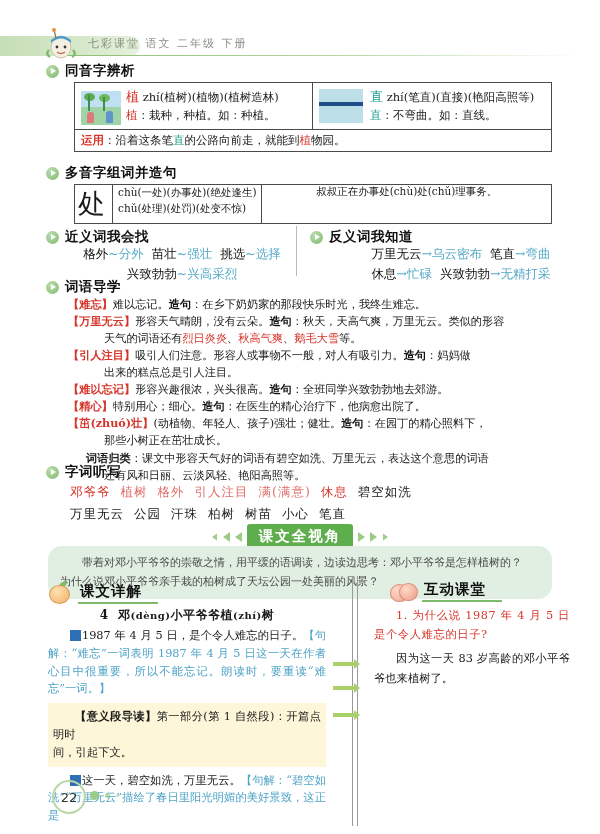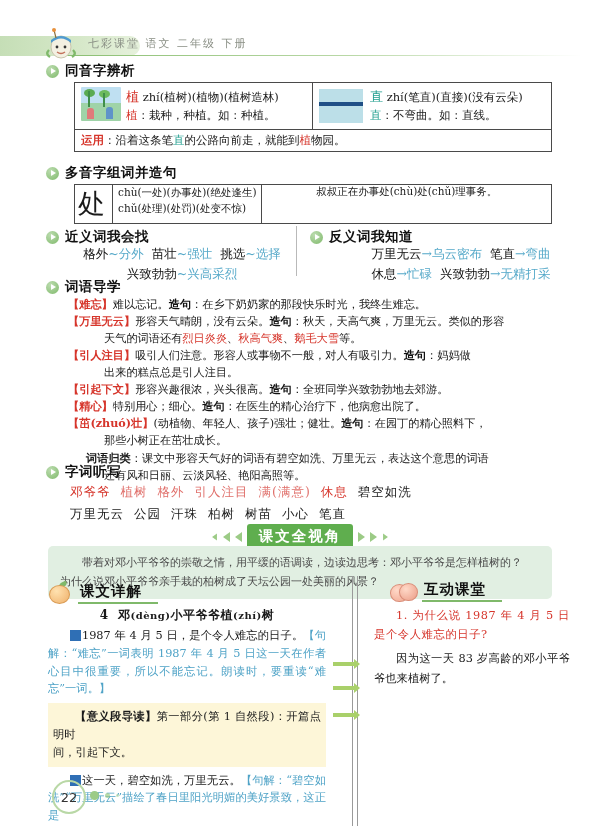--- a/index.html
+++ b/index.html
@@ -28,21 +28,21 @@
     display:inline-flex;align-items:center;justify-content:center;}
   .sec-bullet::after{content:"";border-left:5px solid #ffffff;
     border-top:3.5px solid transparent;border-bottom:3.5px solid transparent;
     margin-left:2px;}
   .sec-title{font-size:13.5px;font-weight:bold;color:#111;letter-spacing:.5px;
     font-family:"DejaVu Sans","Liberation Sans",sans-serif;}
 
   
   .box{position:absolute;border:1.4px solid #4a4a4a;box-sizing:border-box;background:#fff;}
   .box-row{display:flex;}
-  .cellL{width:50%;box-sizing:border-box;display:flex;align-items:flex-start;
+  .cellL{width:50%;box-sizing:border-box;display:flex;align-items:flex-end;
     padding:4px 4px 4px 6px;border-right:1.2px solid #4a4a4a;}
   .cellR{width:50%;box-sizing:border-box;display:flex;align-items:center;
     padding:4px 4px 4px 6px;}
   .pic{width:40px;height:34px;flex:none;margin-right:5px;border-radius:1px;
     background:linear-gradient(#bfe0f2 0 46%,#9fd3a8 46% 100%);position:relative;overflow:hidden;}
   .pic .t1,.pic .t2{position:absolute;background:#3f8f4a;}
   .pic .t1{left:7px;top:4px;width:2px;height:16px;}
   .pic .t2{left:22px;top:6px;width:2px;height:14px;}
   .pic .c1{position:absolute;left:3px;top:2px;width:11px;height:8px;border-radius:50%;background:#5aab52;}
   .pic .c2{position:absolute;left:18px;top:3px;width:11px;height:8px;border-radius:50%;background:#6cba5e;}
@@ -86,21 +86,21 @@
   .banner{position:absolute;left:0;top:524px;width:600px;display:flex;
     align-items:center;justify-content:center;gap:5px;}
   .tri{width:0;height:0;border-top:5px solid transparent;border-bottom:5px solid transparent;}
   .tri.l{border-right:7px solid #9ccb86;}
   .tri.r{border-left:7px solid #9ccb86;}
   .tri.s{transform:scale(.7);}
   .banner-chip{background:#5fae4e;color:#fff;font-size:14.5px;font-weight:bold;
     padding:3px 12px;border-radius:3px;letter-spacing:2px;
     font-family:"DejaVu Sans","Liberation Sans",sans-serif;}
   .prompt{position:absolute;left:48px;top:546px;width:504px;background:#e1efe2;
-    border-radius:5px;padding:8px 12px;box-sizing:border-box;font-size:11px;
+    border-radius:14px;padding:8px 12px;box-sizing:border-box;font-size:11px;
     line-height:1.7;color:#4a4a4a;text-align:justify;}
   .prompt .ind{text-indent:22px;display:block;}
 
   
   .colhead{position:absolute;display:flex;align-items:flex-end;gap:6px;}
   .colhead .ttl{font-size:14.5px;font-weight:bold;color:#111;
     border-bottom:2px solid #7fb96a;padding:0 16px 1px 2px;letter-spacing:1px;}
   .mascot2{width:26px;height:22px;position:relative;flex:none;}
   .mascot2 .bb{position:absolute;width:17px;height:16px;border-radius:50% 50% 48% 48%;
     background:radial-gradient(circle at 35% 32%,#ffd9c8,#f0a58e);border:1px solid #d98d78;}
@@ -179,21 +179,21 @@
         <div class="ent">
           <div><span class="red hw">植</span>
             <span>zhí(植树)(植物)(植树造林)</span></div>
           <div><span class="red">植</span><span>：栽种，种植。如：种植。</span></div>
         </div>
       </div>
       <div class="cellR">
         <div class="swatch"></div>
         <div class="ent">
           <div><span class="grn hw">直</span>
-            <span>zhí(笔直)(直接)(没有云朵)</span></div>
+            <span>zhí(笔直)(直接)(艳阳高照等)</span></div>
           <div><span class="grn">直</span><span>：不弯曲。如：直线。</span></div>
         </div>
       </div>
     </div>
     <div class="box-foot">
       <span class="red" style="font-weight:bold">运用</span><span>：沿着这条笔</span><span class="grn">直</span><span>的公路向前走，就能到</span><span class="red">植</span><span>物园。</span>
     </div>
   </div>
 
   <div class="sec" style="left:46px;top:164px;">
@@ -253,21 +253,21 @@
     </p>
     <p>
       <span class="term">【万里无云】</span><span>形容天气晴朗，没有云朵。</span><span class="zj">造句</span><span>：秋天，天高气爽，万里无云。类似的形容</span>
       <span class="ind"><span>天气的词语还有</span><span class="ex">烈日炎炎</span><span>、</span><span class="ex">秋高气爽</span><span>、</span><span class="ex">鹅毛大雪</span><span>等。</span></span>
     </p>
     <p>
       <span class="term">【引人注目】</span><span>吸引人们注意。形容人或事物不一般，对人有吸引力。</span><span class="zj">造句</span><span>：妈妈做</span>
       <span class="ind">出来的糕点总是引人注目。</span>
     </p>
     <p>
-      <span class="term">【引起下文】</span><span>形容兴趣很浓，兴头很高。</span><span class="zj">造句</span><span>：全班同学兴致勃勃地去郊游。</span>
+      <span class="term">【难以忘记】</span><span>形容兴趣很浓，兴头很高。</span><span class="zj">造句</span><span>：全班同学兴致勃勃地去郊游。</span>
     </p>
     <p>
       <span class="term">【精心】</span><span>特别用心；细心。</span><span class="zj">造句</span><span>：在医生的精心治疗下，他病愈出院了。</span>
     </p>
     <p>
       <span class="term">【茁(zhuó)壮】</span><span>(动植物、年轻人、孩子)强壮；健壮。</span><span class="zj">造句</span><span>：在园丁的精心照料下，</span>
       <span class="ind">那些小树正在茁壮成长。</span>
     </p>
     <p style="margin-top:1px">
       <span class="gl" style="padding-left:18px">词语归类</span><span>：课文中形容天气好的词语有碧空如洗、万里无云，表达这个意思的词语</span>

